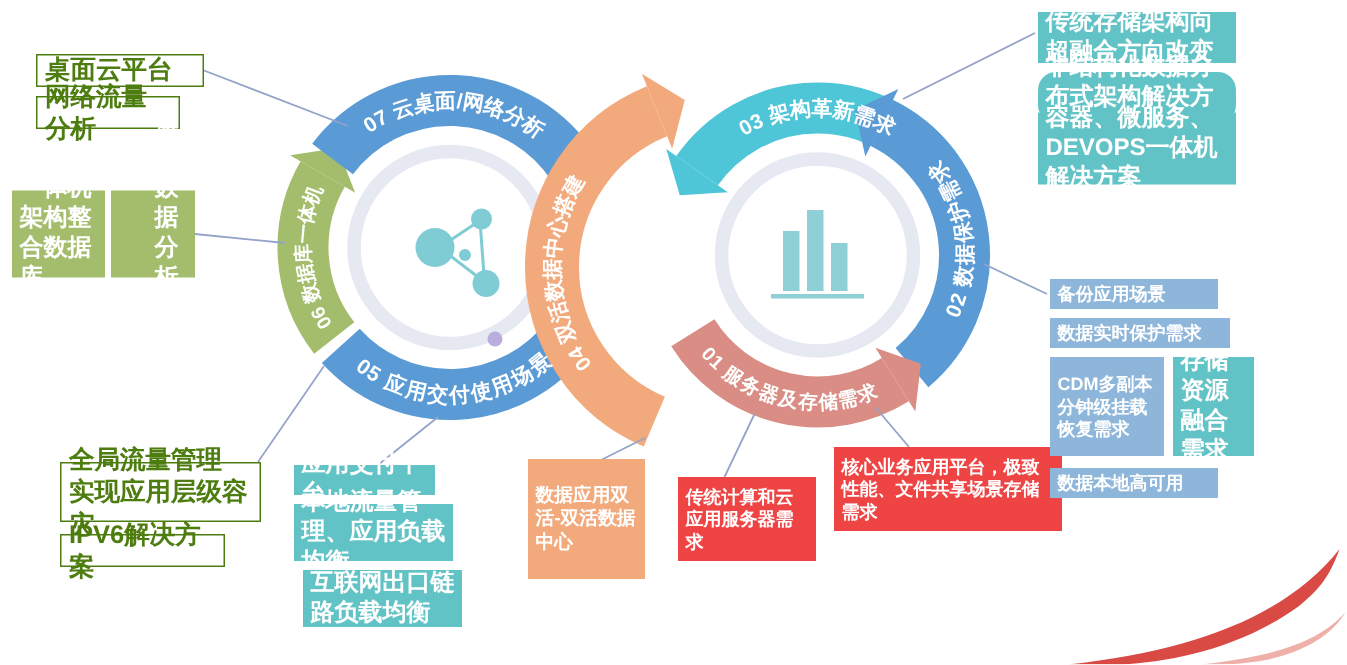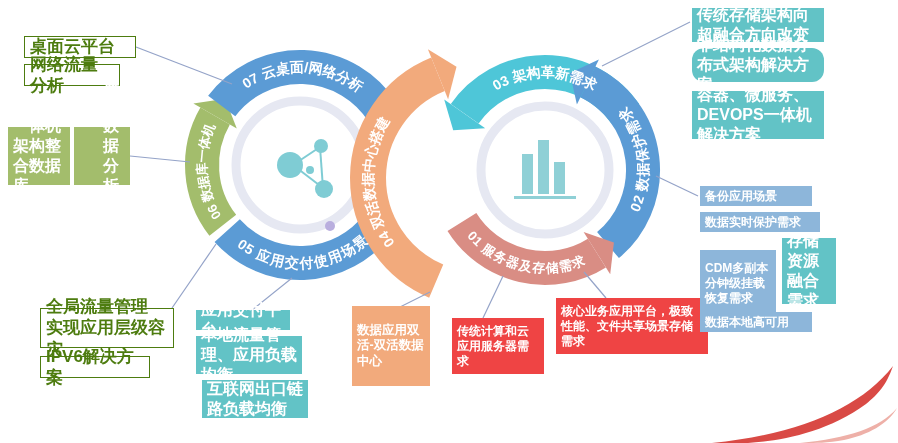--- a/index.html
+++ b/index.html
@@ -135,21 +135,21 @@
   <div class="box box-teal" style="left:196px;top:336px;width:106px;height:38px;">本地流量管理、应用负载均衡</div>
   <div class="box box-teal" style="left:202px;top:380px;width:106px;height:38px;">互联网出口链路负载均衡</div>
 
   <div class="box box-orange" style="left:352px;top:306px;width:78px;height:80px;">数据应用双活-双活数据中心</div>
 
   <div class="box box-red" style="left:452px;top:318px;width:92px;height:56px;">传统计算和云应用服务器需求</div>
   <div class="box box-red" style="left:556px;top:298px;width:152px;height:56px;">核心业务应用平台，极致性能、文件共享场景存储需求</div>
 
   <div class="box box-teal" style="left:692px;top:8px;width:132px;height:34px;">传统存储架构向超融合方向改变</div>
   <div class="box box-teal" style="left:692px;top:48px;width:132px;height:34px;border-radius:12px;">非结构化数据分布式架构解决方案</div>
-  <div class="box box-teal" style="left:692px;top:91px;width:132px;height:48px;">容器、微服务、DEVOPS一体机解决方案</div>
+  <div class="box box-teal" style="left:692px;top:75px;width:132px;height:48px;">容器、微服务、DEVOPS一体机解决方案</div>
 
   <div class="box box-blue" style="left:700px;top:186px;width:112px;height:20px;">备份应用场景</div>
   <div class="box box-blue" style="left:700px;top:212px;width:120px;height:20px;">数据实时保护需求</div>
-  <div class="box box-blue" style="left:700px;top:250px;width:76px;height:66px;">CDM多副本分钟级挂载恢复需求</div>
+  <div class="box box-blue" style="left:700px;top:238px;width:76px;height:66px;">CDM多副本分钟级挂载恢复需求</div>
   <div class="box box-teal" style="left:782px;top:238px;width:54px;height:66px;">存储资源融合需求</div>
   <div class="box box-blue" style="left:700px;top:312px;width:112px;height:20px;">数据本地高可用</div>
 
 </div>
 
 </body></html>

